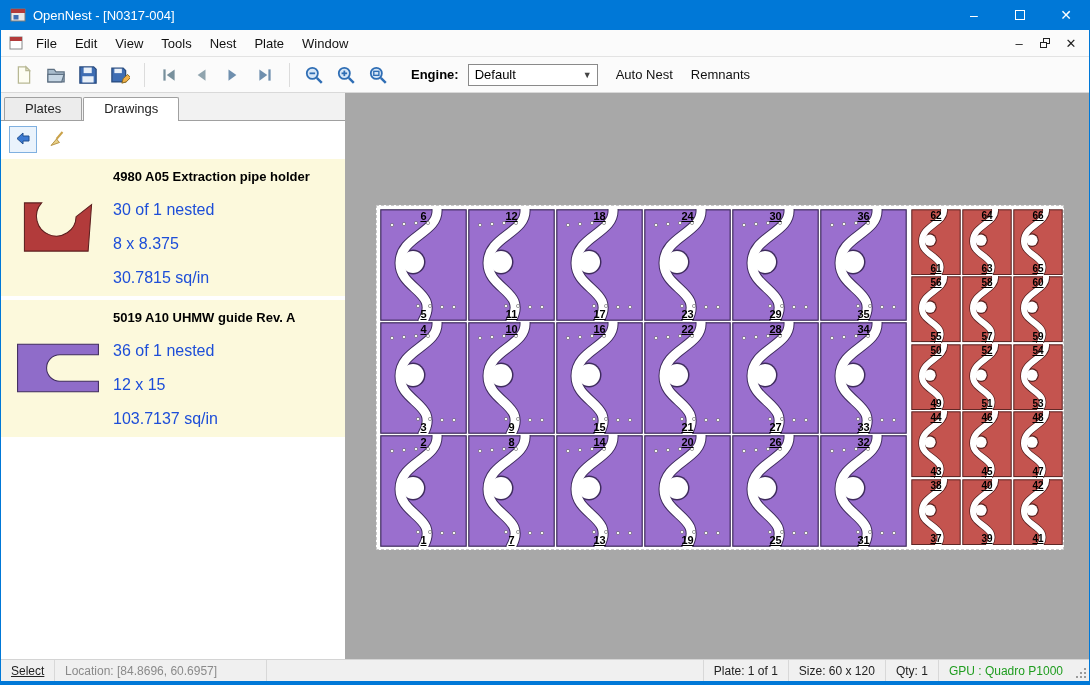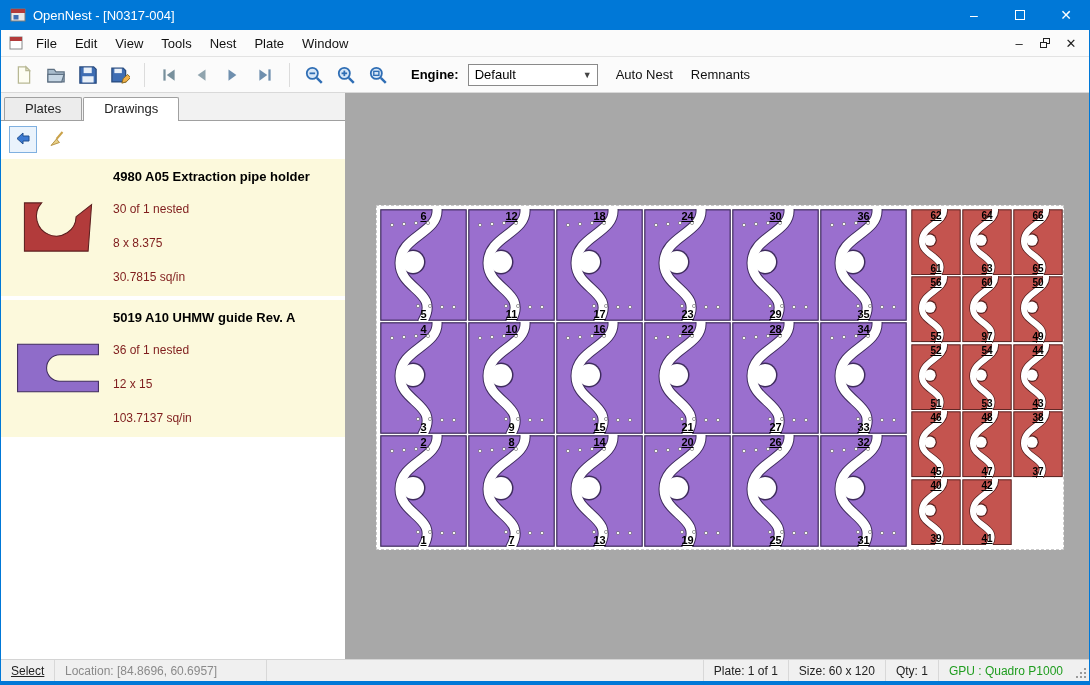--- a/index.html
+++ b/index.html
@@ -53,21 +53,21 @@
   .tab.active { background:#fff; position:relative; top:1px; padding-bottom:5px; }
   .panel-toolbar { height:36px; display:flex; align-items:center; padding-left:8px; gap:6px; background:#fff; }
   .pbtn { width:28px; height:27px; display:flex; align-items:center; justify-content:center;
           border:1px solid transparent; background:none; }
   .pbtn.boxed { border-color:#7fb0e0; background:#eaf3fc; }
   .drawing-list { display:flex; flex-direction:column; gap:4px; padding-top:2px;justify-content:space-between; }
   .drawing-item { background:#fcf9dc; display:flex; padding:8px 8px 10px 10px; gap:8px; }
   .thumb { width:94px; display:flex; align-items:center; justify-content:center; flex:none; }
   .dmeta { padding-top:2px; }
   .dtitle { font-size:13px; font-weight:bold; color:#000; margin-bottom:4px; }
-  .dline { font-size:12px; color:#7f1d1d; line-height:17px;margin-top:17px; }
+  .dline { font-size:16px; color:#1d4ed8; line-height:17px;margin-top:17px; }
 
   
   .canvas { flex:1; background:#a8a8a8; position:relative; overflow:hidden; }
   .plate { position:absolute; left:30px; top:112px; width:688px; height:345px;
            background:#fff; border:1px dashed #c9c9c9; }
   .grid { position:absolute; display:grid; }
   .purple-grid { left:3px; top:3px; grid-template-columns:repeat(6,87px); grid-auto-rows:112px; gap:1px; }
   .red-grid { left:534px; top:3px; grid-template-columns:repeat(3,50px); grid-auto-rows:66.4px; gap:1px; }
   .cell { position:relative; }
   .cell svg { position:absolute; left:0; top:0; width:100%; height:100%; display:block; }
@@ -663,22 +663,33 @@
               <span class="num bottom">55</span>
             </div>
             <div class="cell red">
               <svg viewBox="0 0 50 66" preserveAspectRatio="none">
     <rect x="0.8" y="0.8" width="48.4" height="64.4" fill="#c4544f" stroke="#571f1e" stroke-width="1"></rect>
     <path d="M33,0 C35,14 11,16 11,32 C11,48 38,47 27,66" fill="none" stroke="#571f1e" stroke-width="7.5" stroke-linecap="round"></path>
     <circle cx="19" cy="31" r="6.8" fill="#571f1e"></circle>
     <path d="M33,0 C35,14 11,16 11,32 C11,48 38,47 27,66" fill="none" stroke="#fff" stroke-width="6" stroke-linecap="round"></path>
     <circle cx="19" cy="31" r="5.6" fill="#fff"></circle>
   </svg>
+              <span class="num top">58</span>
+              <span class="num bottom">57</span>
+            </div>
+            <div class="cell red">
+              <svg viewBox="0 0 50 66" preserveAspectRatio="none">
+    <rect x="0.8" y="0.8" width="48.4" height="64.4" fill="#c4544f" stroke="#571f1e" stroke-width="1"></rect>
+    <path d="M33,0 C35,14 11,16 11,32 C11,48 38,47 27,66" fill="none" stroke="#571f1e" stroke-width="7.5" stroke-linecap="round"></path>
+    <circle cx="19" cy="31" r="6.8" fill="#571f1e"></circle>
+    <path d="M33,0 C35,14 11,16 11,32 C11,48 38,47 27,66" fill="none" stroke="#fff" stroke-width="6" stroke-linecap="round"></path>
+    <circle cx="19" cy="31" r="5.6" fill="#fff"></circle>
+  </svg>
               <span class="num top">60</span>
-              <span class="num bottom">97</span>
+              <span class="num bottom">59</span>
             </div>
             <div class="cell red">
               <svg viewBox="0 0 50 66" preserveAspectRatio="none">
     <rect x="0.8" y="0.8" width="48.4" height="64.4" fill="#c4544f" stroke="#571f1e" stroke-width="1"></rect>
     <path d="M33,0 C35,14 11,16 11,32 C11,48 38,47 27,66" fill="none" stroke="#571f1e" stroke-width="7.5" stroke-linecap="round"></path>
     <circle cx="19" cy="31" r="6.8" fill="#571f1e"></circle>
     <path d="M33,0 C35,14 11,16 11,32 C11,48 38,47 27,66" fill="none" stroke="#fff" stroke-width="6" stroke-linecap="round"></path>
     <circle cx="19" cy="31" r="5.6" fill="#fff"></circle>
   </svg>
               <span class="num top">50</span>

